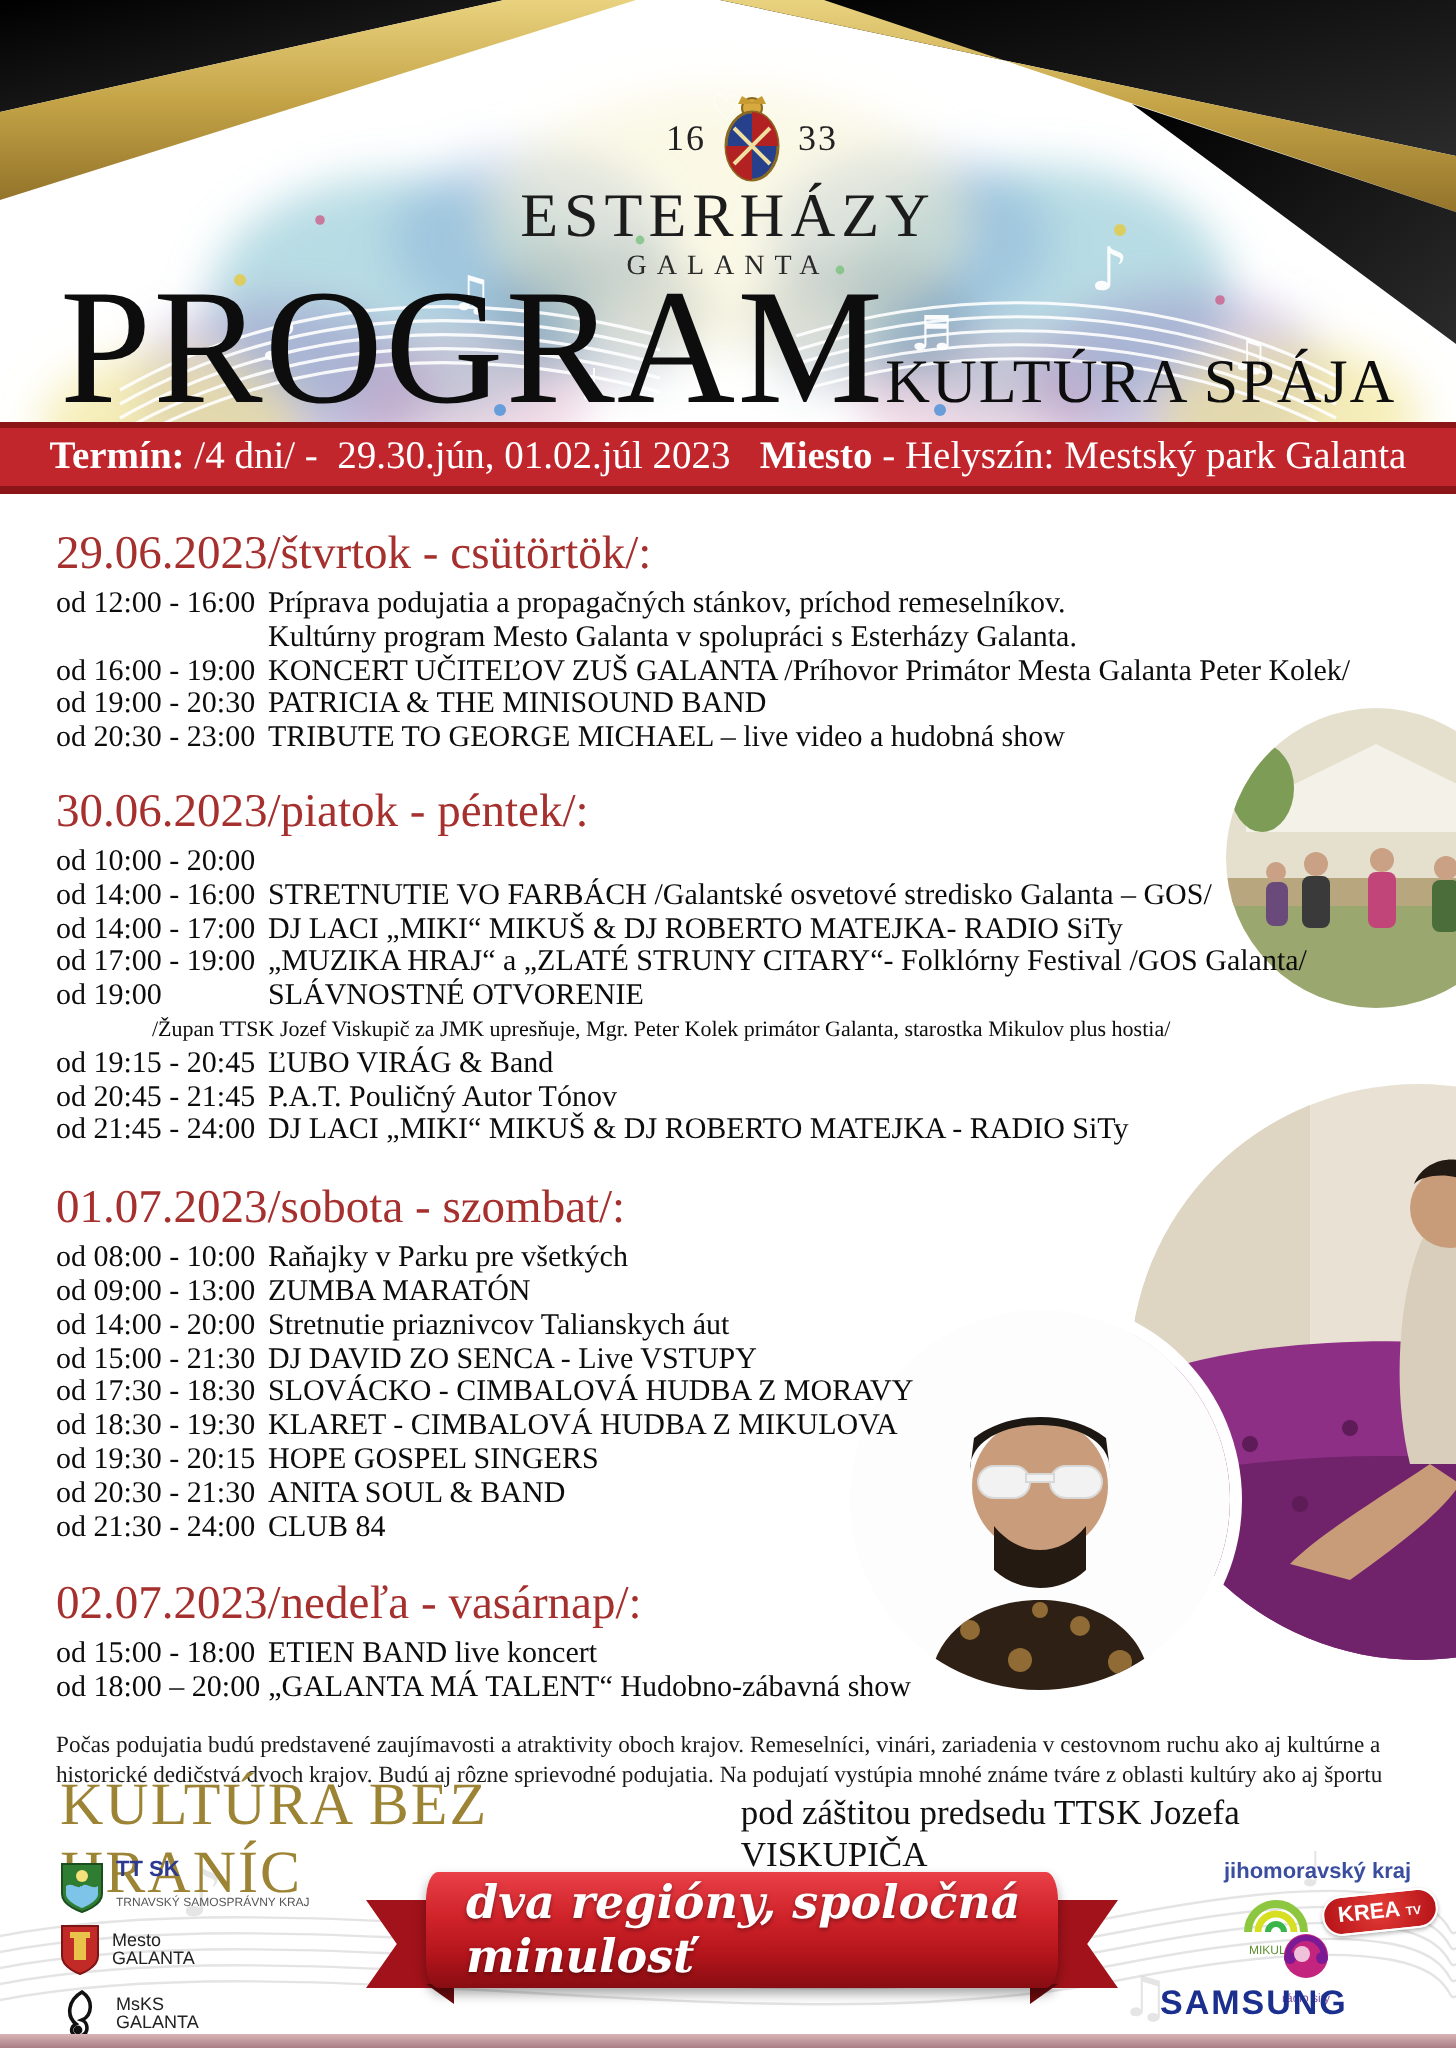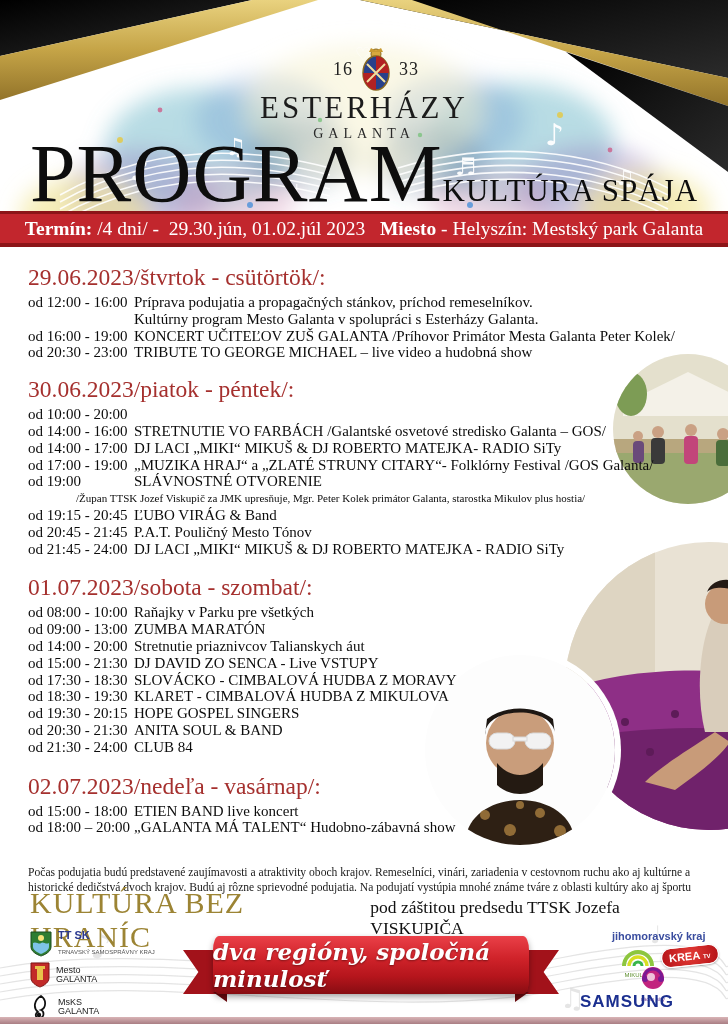--- a/index.html
+++ b/index.html
@@ -60,21 +60,21 @@
   .ribbon .tail{position:absolute;top:20px;width:70px;height:44px;background:#a2121a;}
   .ribbon .tail.l{left:0;clip-path:polygon(0 0,100% 0,100% 100%,0 100%,22% 50%);}
   .ribbon .tail.r{right:0;clip-path:polygon(0 0,100% 0,78% 50%,100% 100%,0 100%);}
   .ribbon .fold{position:absolute;width:0;height:0;border-style:solid;}
   .ribbon .fold.l{left:30px;top:62px;border-width:0 14px 10px 0;border-color:transparent #6d0a0e transparent transparent;}
   .ribbon .fold.r{right:30px;top:62px;border-width:10px 14px 0 0;border-color:#6d0a0e transparent transparent transparent;}
   .ribbon .band{position:absolute;left:30px;right:30px;top:6px;height:58px;border-radius:6px/14px;
     background:linear-gradient(180deg,#ea4048 0%,#d0232a 38%,#b5151c 70%,#870d12 100%);
     box-shadow:0 3px 6px rgba(0,0,0,.35);display:flex;align-items:center;justify-content:center;}
   .ribbon .band span{color:#fff;font-style:italic;font-weight:bold;font-size:23px;
-    font-family:"DejaVu Serif",serif;text-shadow:0 1px 2px rgba(0,0,0,.4);}
+    font-family:"DejaVu Serif",serif;text-shadow:0 1px 2px rgba(0,0,0,.4);padding-left:20px;}
   
   .photo{position:absolute;border-radius:50%;overflow:hidden;z-index:1;}
   .photo svg{display:block;}
   .ring{box-shadow:0 0 0 6px #fff;}
   .bottom-bar{position:absolute;left:0;bottom:0;width:728px;height:7px;z-index:4;
     background:linear-gradient(180deg,#d9b4b6,#a97e84);}
 </style>
 </head>
 <body>
 
@@ -268,20 +268,24 @@
         </div>
         <div class="row">
           <span class="time"></span>
           <span class="desc">Kultúrny program Mesto Galanta v spolupráci s Esterházy Galanta.</span>
         </div>
         <div class="row">
           <span class="time">od 16:00 - 19:00</span>
           <span class="desc">KONCERT UČITEĽOV ZUŠ GALANTA /Príhovor Primátor Mesta Galanta Peter Kolek/</span>
         </div>
         <div class="row">
+          <span class="time">od 19:00 - 20:30</span>
+          <span class="desc">PATRICIA &amp; THE MINISOUND BAND</span>
+        </div>
+        <div class="row">
           <span class="time">od 20:30 - 23:00</span>
           <span class="desc">TRIBUTE TO GEORGE MICHAEL – live video a hudobná show</span>
         </div>
       </section>
       <section class="day">
         <h2 class="day-title">30.06.2023/piatok - péntek/:</h2>
         <div class="row">
           <span class="time">od 10:00 - 20:00</span>
         </div>
         <div class="row">
@@ -302,21 +306,21 @@
         </div>
         <div class="row note">
           <span class="desc">/Župan TTSK Jozef Viskupič za JMK upresňuje, Mgr. Peter Kolek primátor Galanta, starostka Mikulov plus hostia/</span>
         </div>
         <div class="row">
           <span class="time">od 19:15 - 20:45</span>
           <span class="desc">ĽUBO VIRÁG &amp; Band</span>
         </div>
         <div class="row">
           <span class="time">od 20:45 - 21:45</span>
-          <span class="desc">P.A.T. Pouličný Mesto Tónov</span>
+          <span class="desc">P.A.T. Pouličný Autor Tónov</span>
         </div>
         <div class="row">
           <span class="time">od 21:45 - 24:00</span>
           <span class="desc">DJ LACI „MIKI“ MIKUŠ  &amp; DJ ROBERTO MATEJKA - RADIO SiTy</span>
         </div>
       </section>
       <section class="day">
         <h2 class="day-title">01.07.2023/sobota - szombat/:</h2>
         <div class="row">
           <span class="time">od 08:00 - 10:00</span>

